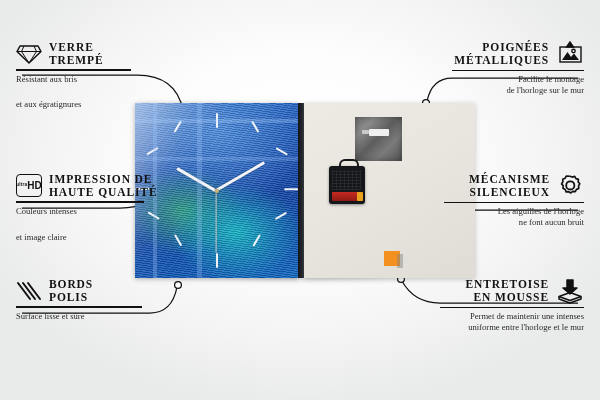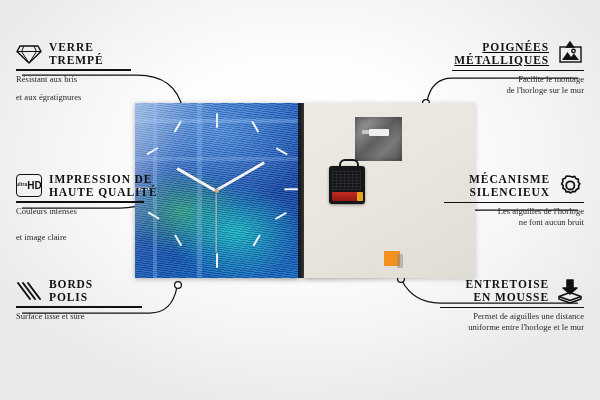--- a/index.html
+++ b/index.html
@@ -184,21 +184,21 @@
           <path d="M1,8.5 H25 M8,3 L5.5,8.5 L13,20 M18,3 L20.5,8.5 L13,20"></path>
         </g>
       </svg>
       <div>
         <div class="co-title">VERRE</div>
         <div class="co-title">TREMPÉ</div>
       </div>
     </div>
     <div class="co-rule" style="width:115px;"></div>
     <div class="co-sub">Résistant aux bris</div>
-    <div class="co-sub" style="margin-top:8px;">et aux égratignures</div>
+    <div class="co-sub" style="margin-top:15px;">et aux égratignures</div>
   </div>
 
   <div class="callout left" style="left:16px;top:173px;width:148px;">
     <div class="co-head">
       <div class="hdbadge">
         <span class="u">ultra</span>
         <span class="h">HD</span>
       </div>
       <div>
         <div class="co-title">IMPRESSION DE</div>
@@ -223,21 +223,21 @@
         <div class="co-title">BORDS</div>
         <div class="co-title">POLIS</div>
       </div>
     </div>
     <div class="co-rule" style="width:126px;"></div>
     <div class="co-sub">Surface lisse et sûre</div>
   </div>
 
   <div class="callout right" style="left:452px;top:41px;width:132px;">
     <div class="co-head">
-      <div style="text-align:right;text-decoration:underline;">
+      <div style="text-align:right;">
         <div class="co-title">POIGNÉES</div>
         <div class="co-title">MÉTALLIQUES</div>
       </div>
       <svg class="ic" width="28" height="26" viewBox="0 0 28 26">
         <g fill="none" stroke="#111" stroke-width="1.4">
           <path d="M14,1 L10.5,6 H17.5 Z" fill="#111"></path>
           <rect x="4" y="6" width="21" height="15"></rect>
           <path d="M6,19 L11.5,11 L15,16 L18,12.5 L23,19 Z" fill="#111" stroke="none"></path>
           <circle cx="17.5" cy="10" r="1.7" fill="none"></circle>
         </g>
@@ -274,17 +274,17 @@
       </div>
       <svg class="ic" width="28" height="26" viewBox="0 0 28 26">
         <g fill="none" stroke="#111" stroke-width="1.5" stroke-linejoin="round">
           <path d="M11,2 H17 V10 H21 L14,16 L7,10 H11 Z" fill="#111" stroke="#111"></path>
           <path d="M14,14.5 L25,18.5 L14,22.5 L3,18.5 Z"></path>
           <path d="M3,18.5 V21 L14,25 L25,21 V18.5"></path>
         </g>
       </svg>
     </div>
     <div class="co-rule" style="width:144px;margin-left:auto;"></div>
-    <div class="co-sub">Permet de aiguilles une distance</div>
+    <div class="co-sub">Permet de maintenir une intenses</div>
     <div class="co-sub" style="margin-top:0;">uniforme entre l'horloge et le mur</div>
   </div>
 
 </div>
 
 </body></html>

